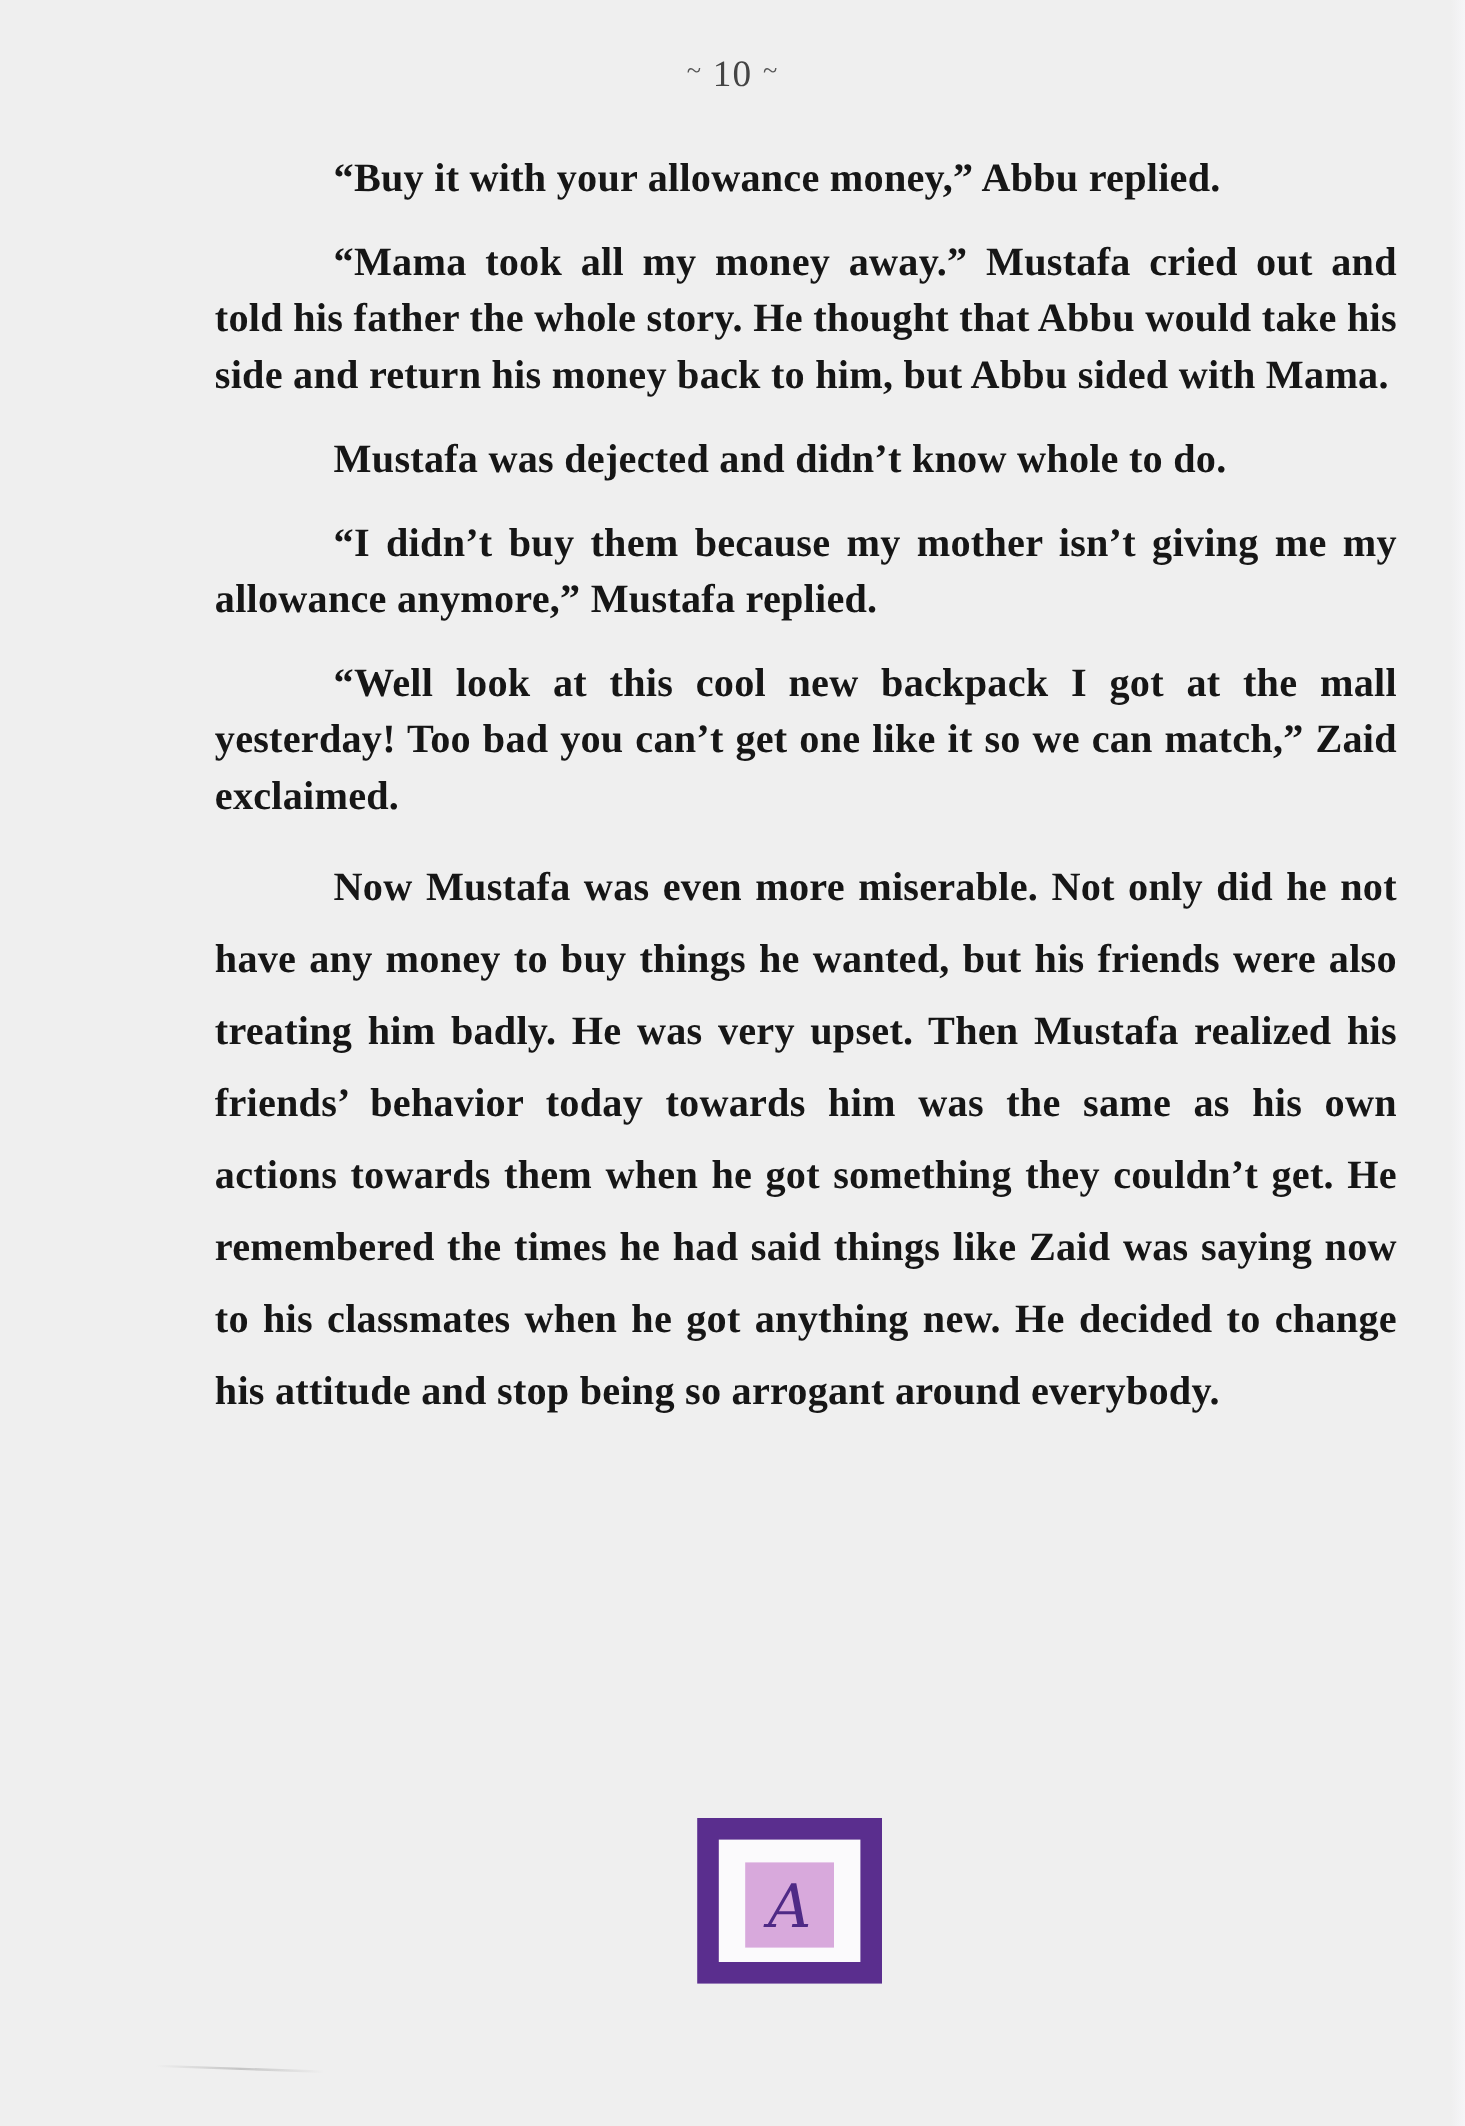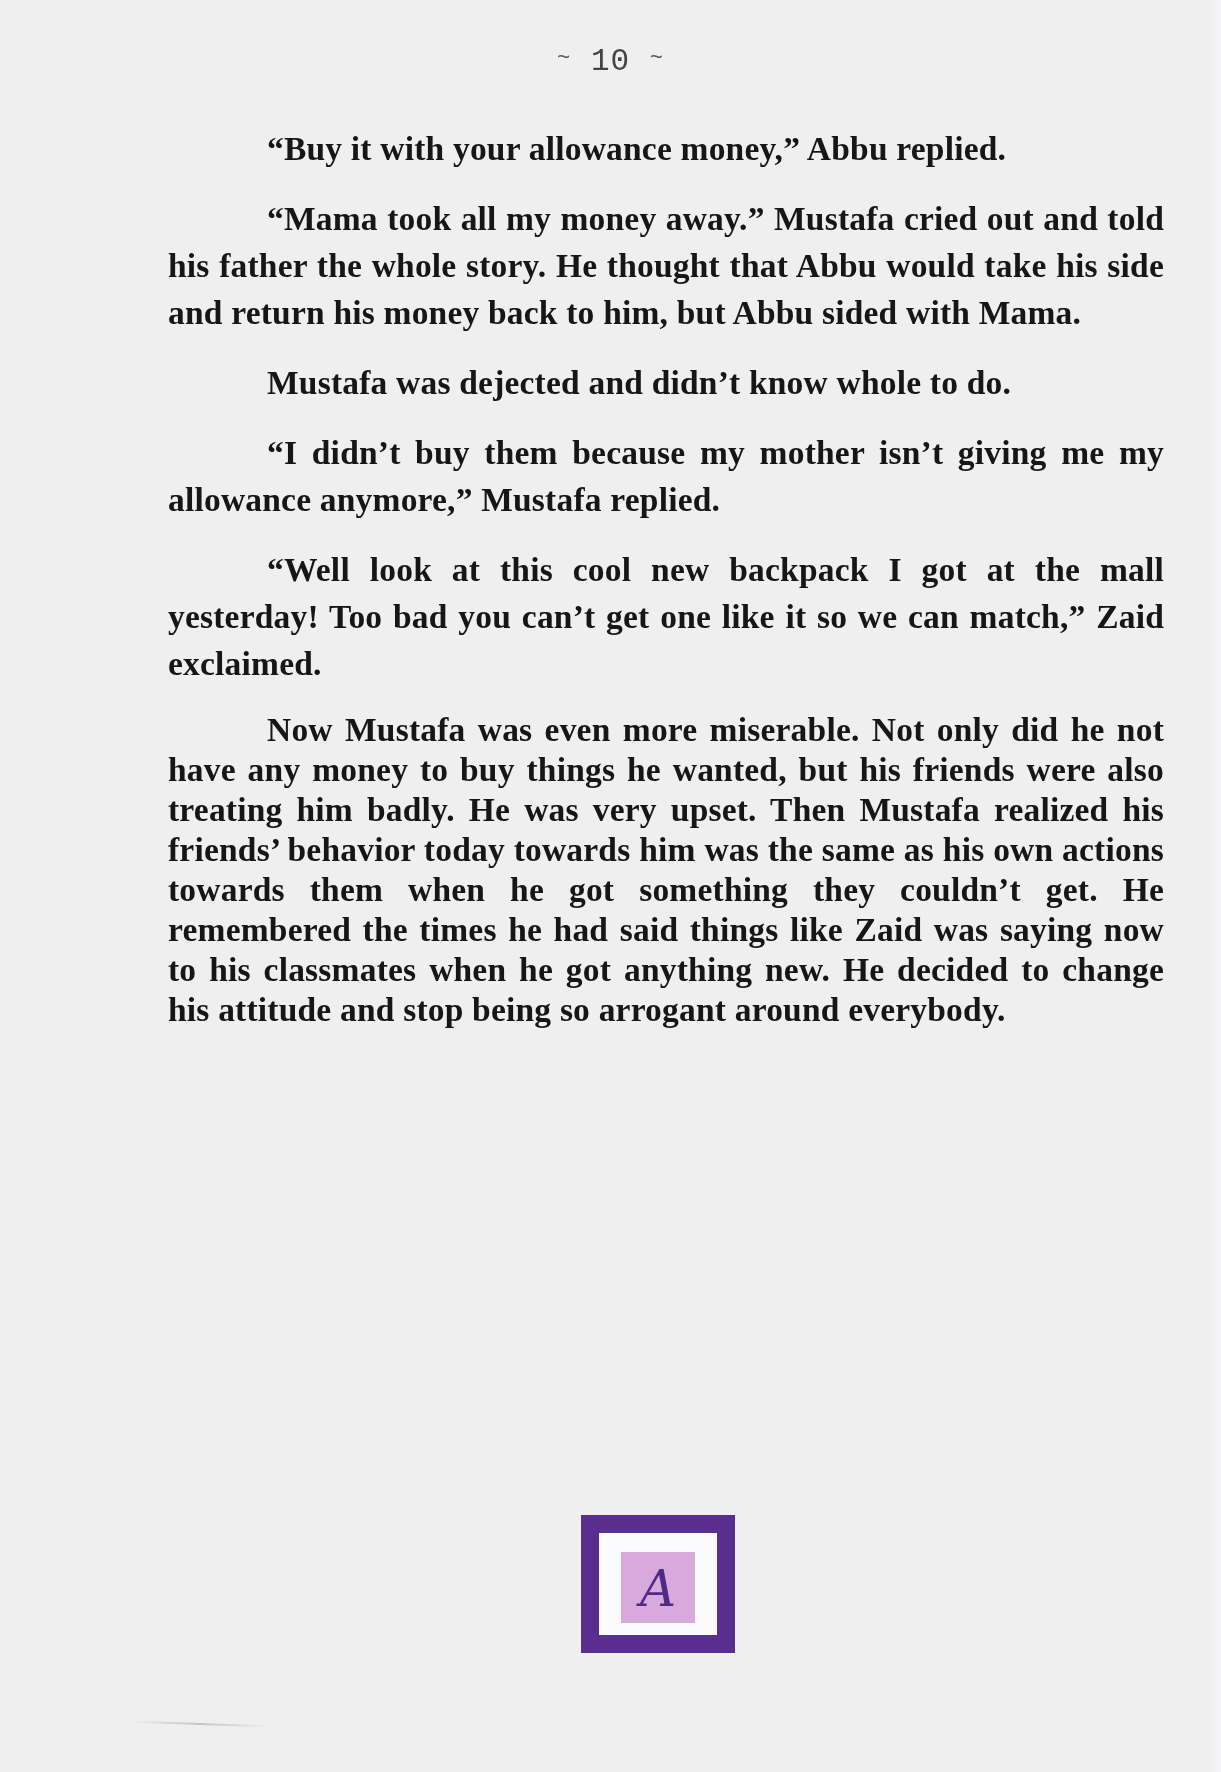--- a/index.html
+++ b/index.html
@@ -22,47 +22,47 @@
     width: 12px;
     height: 1772px;
     background: linear-gradient(to right, #efefef, #f6f6f8);
   }
   .page-number {
     position: absolute;
     top: 44px;
     left: 0;
     width: 1221px;
     text-align: center;
-    font-family: Liberation Mono, monospace;
+    font-family: Liberation Serif, serif;
     font-size: 31px;
     color: #444;
     letter-spacing: 1px;
   }
   .page-number .tilde {
     font-size: 22px;
     vertical-align: 6px;
     color: #555;
   }
   .body-text {
     position: absolute;
     left: 167px;
     top: 125px;
     width: 997px;
     font-size: 33.5px;
     line-height: 47px;
     font-weight: bold;
     letter-spacing: 0.2px;
   }
   .body-text p {
-    margin: 0 0 23px 1px;
+    margin: 0 0 23px 12px;
     text-indent: 99px;
     text-align: justify;
   }
   .body-text p.tight {
-    line-height: 40px;
+    line-height: 60px;
   }
   .logo {
     position: absolute;
     left: 581px;
     top: 1515px;
     width: 154px;
     height: 138px;
     box-sizing: border-box;
     border: 18px solid #5a2e8e;
     background: #fbfafc;

